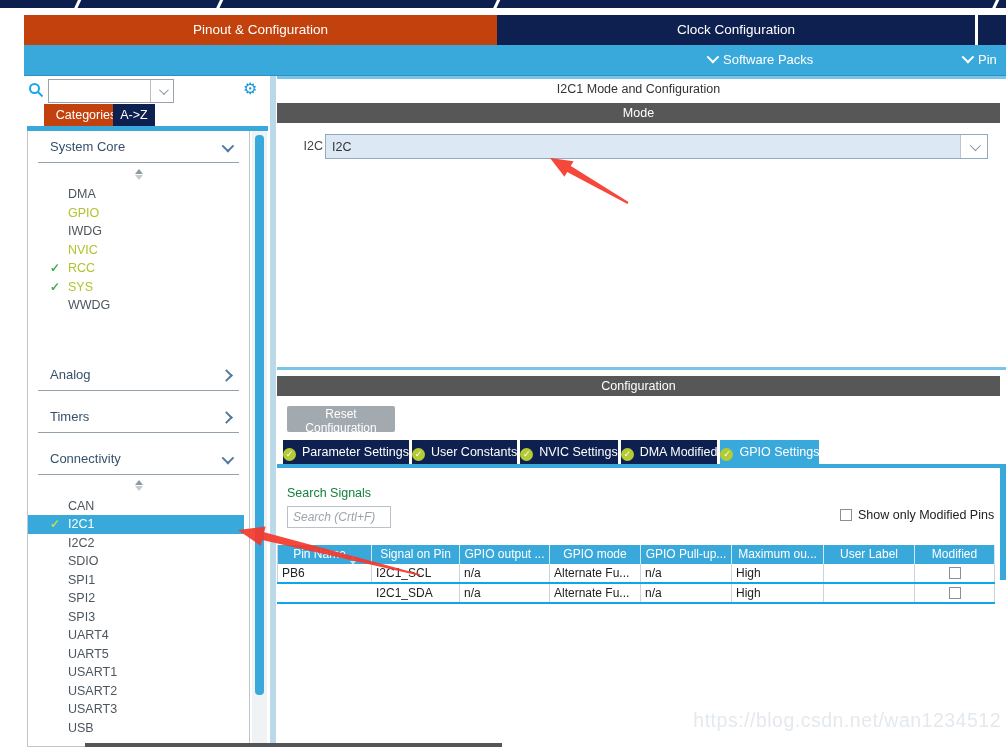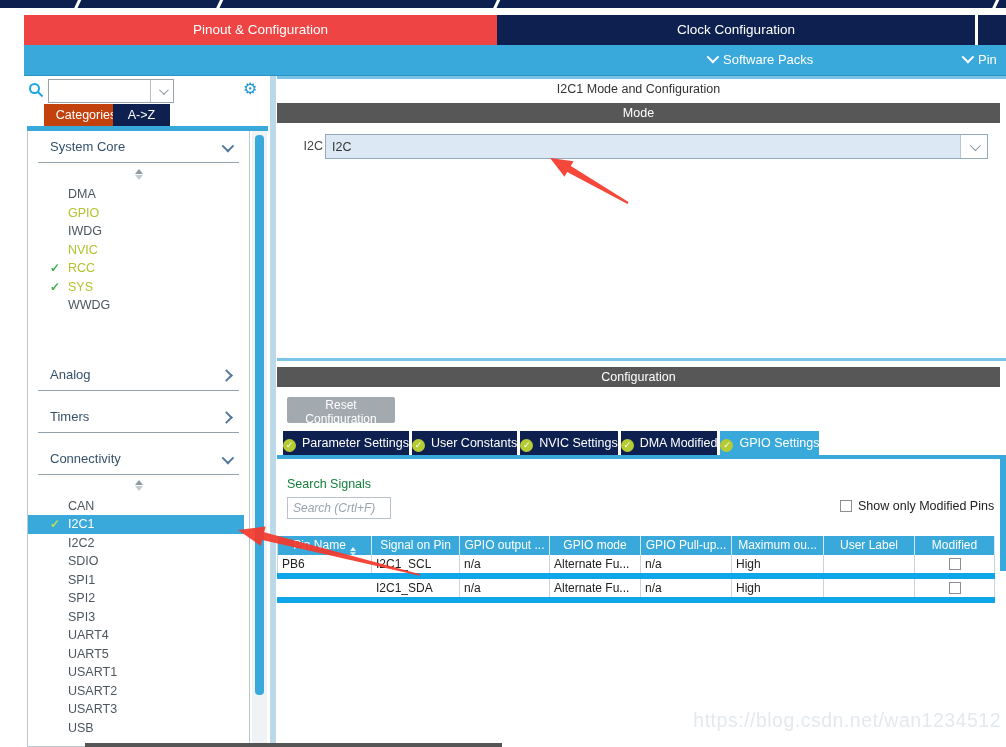--- a/index.html
+++ b/index.html
@@ -6,21 +6,21 @@
   #app{position:relative;width:1006px;height:747px;overflow:hidden;
        font-family:"Liberation Sans",sans-serif;background:#fff;}
 
   
   .top-strip{position:absolute;left:0;top:0;width:1006px;height:8px;background:#0d1f4e;}
   .slash{position:absolute;top:-2px;width:3px;height:13px;background:#fff;transform:rotate(25deg);}
 
   
   .nav-tab{position:absolute;top:15px;height:30px;line-height:30px;text-align:center;
            color:#fff;font-size:13.5px;}
-  .nav-tab.active{background:#ef4444;}
+  .nav-tab.active{background:#c2410c;}
   .nav-tab.inactive{background:#0e2050;}
   .nav-stub{position:absolute;top:15px;height:30px;background:#0e2050;}
 
   
   .sub-bar{position:absolute;left:24px;top:45px;width:982px;height:30px;background:#39a9dc;
            border-bottom:1px solid #2a93c4;overflow:hidden;}
   .sub-item{position:absolute;top:0;height:30px;line-height:30px;color:#fff;font-size:13px;white-space:nowrap;}
   .chev{display:inline-block;width:7px;height:7px;border-right:2px solid;border-bottom:2px solid;}
   .chev.down{transform:rotate(45deg) translateY(-2px);}
   .chev.right{transform:rotate(-45deg);}
@@ -70,21 +70,21 @@
   #mode-panel .sec-bar{top:27px;}
   .field-label{position:absolute;left:20px;top:63px;width:26px;text-align:right;font-size:12.5px;color:#444;}
   .dropdown{position:absolute;left:48px;top:58px;width:663px;height:25px;background:#dce9f5;
             border:1px solid #93a9bd;display:flex;align-items:center;box-sizing:border-box;}
   .dropdown .val{flex:1;padding-left:6px;font-size:12.5px;color:#333;}
   .dropdown .dd{width:26px;height:100%;background:#fff;border-left:1px solid #b9c6d2;
             display:flex;align-items:center;justify-content:center;}
   .dropdown .dd .chev{border-color:#8a939b;border-width:1.5px;}
 
   
-  #config-panel{top:358px;height:368px;border-radius:10px;}
+  #config-panel{top:367px;height:368px;border-radius:10px;}
   #config-panel .sec-bar{top:9px;}
   .reset-btn{position:absolute;left:10px;top:39px;width:108px;height:26px;background:#a2a9af;color:#fff;
              font-size:12px;border:0;border-radius:2px;font-family:"Liberation Sans",sans-serif;cursor:pointer;}
   #config-tabs{position:absolute;left:6px;top:73px;height:24px;display:flex;gap:3px;}
   .ctab{background:#0e2050;color:#fff;font-size:12.5px;line-height:24px;padding:0 0;white-space:nowrap;cursor:pointer;}
   .ctab.active{background:#39a9dc;}
   .badge{display:inline-block;width:13px;height:13px;border-radius:50%;background:#b5cb33;color:#fff;
          font-size:9px;line-height:13px;text-align:center;margin-right:6px;vertical-align:-1px;}
   .tabs-underline{position:absolute;left:0;top:97px;width:729px;height:4px;background:#39a9dc;}
   .search-label{position:absolute;left:10px;top:119px;font-size:12.5px;color:#15803d;}
@@ -96,21 +96,21 @@
          background:#fff;margin:0;cursor:pointer;}
 
   
   #gpio-table{position:absolute;left:0;top:178px;width:718px;font-size:12px;}
   .thead{display:flex;background:#39a9dc;color:#fff;height:19px;line-height:19px;}
   .th{box-sizing:border-box;text-align:center;border-right:1px solid rgba(255,255,255,.75);
       white-space:nowrap;overflow:hidden;cursor:pointer;}
   .hsort{display:inline-flex;flex-direction:column;gap:1px;margin-left:4px;vertical-align:-2px;}
   .hsort .tri-up{border-bottom-color:#eaf6fc;border-left-width:3px;border-right-width:3px;border-bottom-width:4px;}
   .hsort .tri-down{border-top-color:#bfe4f4;border-left-width:3px;border-right-width:3px;border-top-width:4px;}
-  .tr{display:flex;height:18px;line-height:18px;background:#fff;border-bottom:6px solid #0ea5e9;color:#222;}
+  .tr{display:flex;height:18px;line-height:18px;background:#fff;border-bottom:2px solid #0ea5e9;color:#222;}
   .td{box-sizing:border-box;padding-left:4px;border-right:1px solid #c9d4dc;white-space:nowrap;overflow:hidden;}
   .td.c{display:flex;align-items:center;justify-content:center;padding-left:0;}
   .tr .td:first-child,.thead .th:first-child{border-left:1px solid #c9d4dc;}
 
   .right-thumb{position:absolute;left:723px;top:101px;width:6px;height:112px;background:#39a9dc;}
 
   
   .watermark{position:absolute;right:5px;top:709px;font-size:19.5px;color:#e4e9ee;letter-spacing:.5px;}
   .bottom-bar{position:absolute;left:85px;top:743px;width:417px;height:4px;background:#555;}
   #arrow-layer{position:absolute;left:0;top:0;width:1006px;height:747px;pointer-events:none;z-index:50;}
@@ -148,21 +148,21 @@
     </svg>
     <div class="combo">
       <input value="" placeholder="" style="">
       <span class="dd">
           <span class="chev down"></span>
         </span>
     </div>
     <span class="gear">⚙</span>
 
     <div class="side-tab active" style="left:27px;width:84px;">Categories</div>
-    <div class="side-tab inactive" style="left:113px;width:57px;">A-&gt;Z</div>
+    <div class="side-tab inactive" style="left:113px;width:42px;">A-&gt;Z</div>
     <div class="side-blue-bar"></div>
 
     <div id="tree">
         <div class="group-header"><span class="group-label">System Core</span><span class="chev down"></span></div>
         <div class="spinner">
           <i class="tri-up"></i>
           <i class="tri-down"></i>
         </div>
         <div class="item"><span>DMA</span></div>
         <div class="item cfg"><span>GPIO</span></div>

